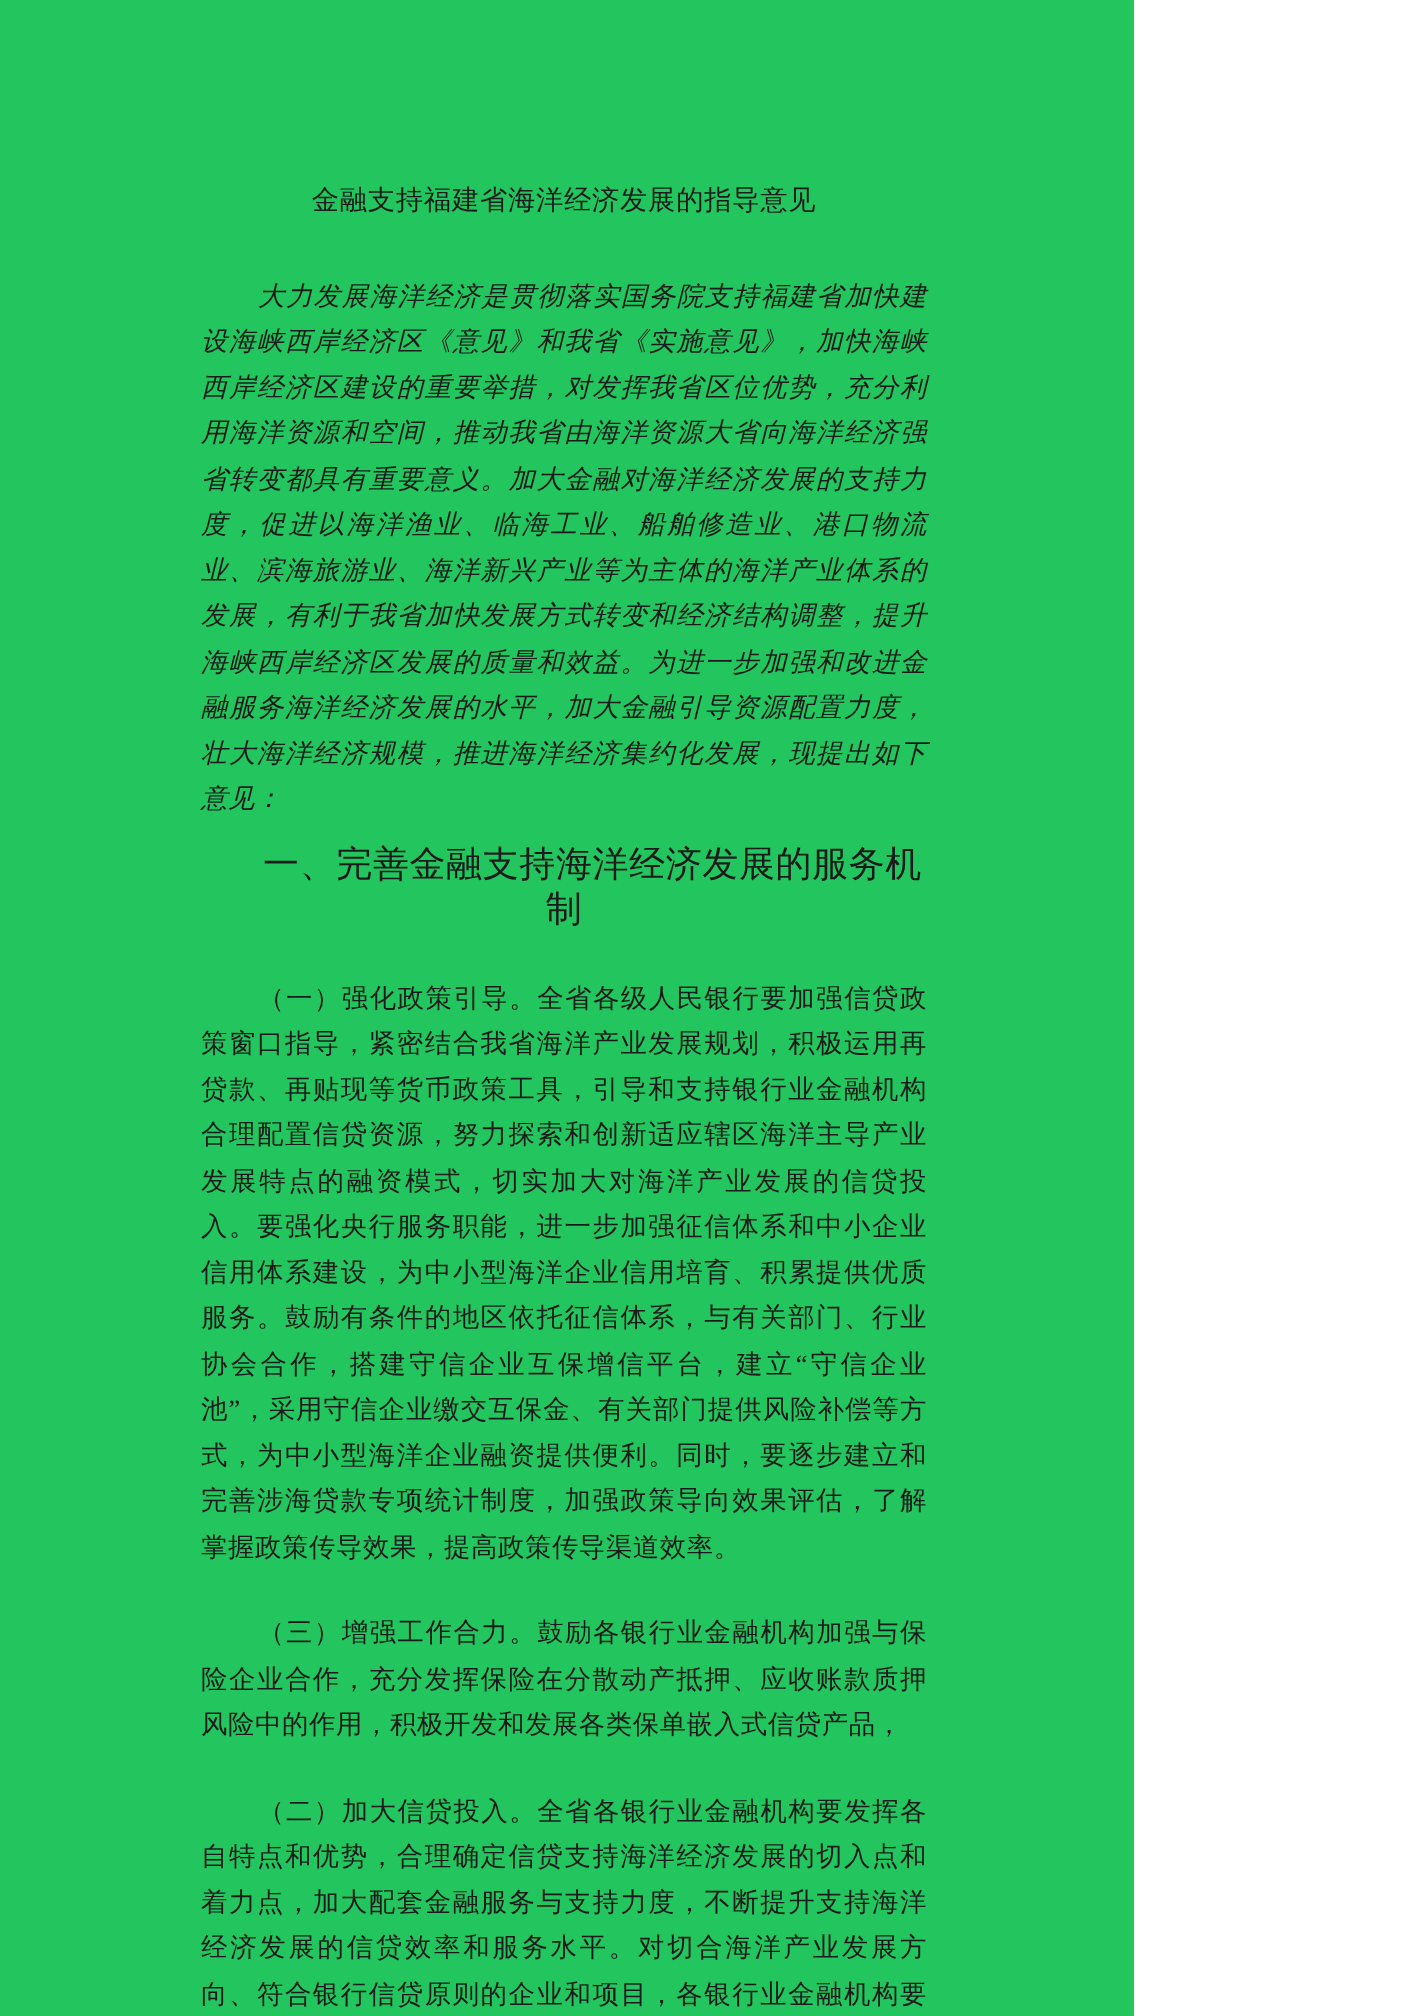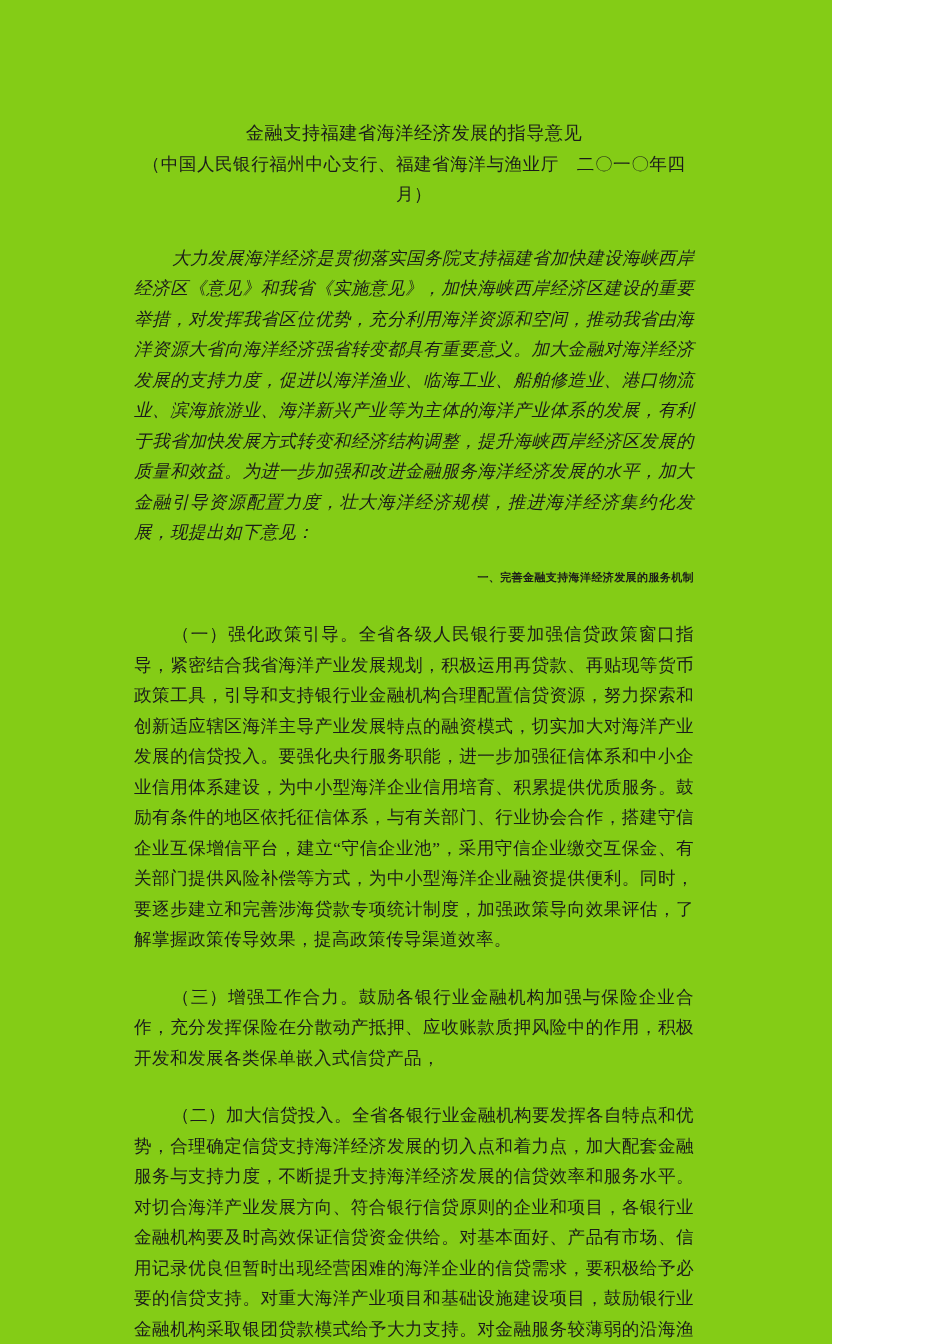--- a/index.html
+++ b/index.html
@@ -2,23 +2,23 @@
 <html><head>
 <meta charset="utf-8">
 <style>
   html, body {
     margin: 0;
     padding: 0;
     background: #ffffff;
   }
   .page {
     position: relative;
-    width: 832px;
+    width: 756px;
     height: 1344px;
-    background: #84cc16;
+    background: #22c55e;
     overflow: hidden;
     box-sizing: border-box;
     padding: 118px 138px 0 134px;
     font-family: "Liberation Serif", "DejaVu Serif", serif;
     font-size: 17.6px;
     line-height: 30.5px;
     color: #1b1b1b;
   }
   .title {
     margin: 0;
@@ -41,34 +41,33 @@
     text-justify: inter-ideograph;
     text-indent: 38px;
     letter-spacing: 0.4px;
   }
   .para.first {
     margin-top: 33px;
     font-style: italic;
   }
   .heading {
     margin: 14px 0 0 0;
-    font-size: 11px;
-    font-weight: 700;
+    font-size: 24px;
+    font-weight: 400;
     line-height: 30.5px;
     text-indent: 38px;
-    text-align: right;
+    text-align: center;
     letter-spacing: 0.4px;
   }
 </style>
 </head>
 <body>
 
 <div class="page">
   <h1 class="title">金融支持福建省海洋经济发展的指导意见</h1>
-  <div class="subtitle">（中国人民银行福州中心支行、福建省海洋与渔业厅　二〇一〇年四月）</div>
 
   <p class="para first">大力发展海洋经济是贯彻落实国务院支持福建省加快建设海峡西岸经济区《意见》和我省《实施意见》，加快海峡西岸经济区建设的重要举措，对发挥我省区位优势，充分利用海洋资源和空间，推动我省由海洋资源大省向海洋经济强省转变都具有重要意义。加大金融对海洋经济发展的支持力度，促进以海洋渔业、临海工业、船舶修造业、港口物流业、滨海旅游业、海洋新兴产业等为主体的海洋产业体系的发展，有利于我省加快发展方式转变和经济结构调整，提升海峡西岸经济区发展的质量和效益。为进一步加强和改进金融服务海洋经济发展的水平，加大金融引导资源配置力度，壮大海洋经济规模，推进海洋经济集约化发展，现提出如下意见：</p>
 
   <h2 class="heading">一、完善金融支持海洋经济发展的服务机制</h2>
 
   <p class="para">（一）强化政策引导。全省各级人民银行要加强信贷政策窗口指导，紧密结合我省海洋产业发展规划，积极运用再贷款、再贴现等货币政策工具，引导和支持银行业金融机构合理配置信贷资源，努力探索和创新适应辖区海洋主导产业发展特点的融资模式，切实加大对海洋产业发展的信贷投入。要强化央行服务职能，进一步加强征信体系和中小企业信用体系建设，为中小型海洋企业信用培育、积累提供优质服务。鼓励有条件的地区依托征信体系，与有关部门、行业协会合作，搭建守信企业互保增信平台，建立“守信企业池”，采用守信企业缴交互保金、有关部门提供风险补偿等方式，为中小型海洋企业融资提供便利。同时，要逐步建立和完善涉海贷款专项统计制度，加强政策导向效果评估，了解掌握政策传导效果，提高政策传导渠道效率。</p>
 
   <p class="para">（三）增强工作合力。鼓励各银行业金融机构加强与保险企业合作，充分发挥保险在分散动产抵押、应收账款质押风险中的作用，积极开发和发展各类保单嵌入式信贷产品，</p>
 
   <p class="para">（二）加大信贷投入。全省各银行业金融机构要发挥各自特点和优势，合理确定信贷支持海洋经济发展的切入点和着力点，加大配套金融服务与支持力度，不断提升支持海洋经济发展的信贷效率和服务水平。对切合海洋产业发展方向、符合银行信贷原则的企业和项目，各银行业金融机构要及时高效保证信贷资金供给。对基本面好、产品有市场、信用记录优良但暂时出现经营困难的海洋企业的信贷需求，要积极给予必要的信贷支持。对重大海洋产业项目和基础设施建设项目，鼓励银行业金融机构采取银团贷款模式给予大力支持。对金融服务较薄弱的沿海渔区，鼓励中长期资金来源较丰富的银行业金融机构，采取向农村合作金融机构等具有基层网点优势的中小法人银行业金融机构转贷款、签订中长期资金转让协议等方式，为渔区渔民改造旧船、建造钢质渔船、发展水产加工产业和健康养殖业等项目和产业提供较长期限的信贷支持。</p>

